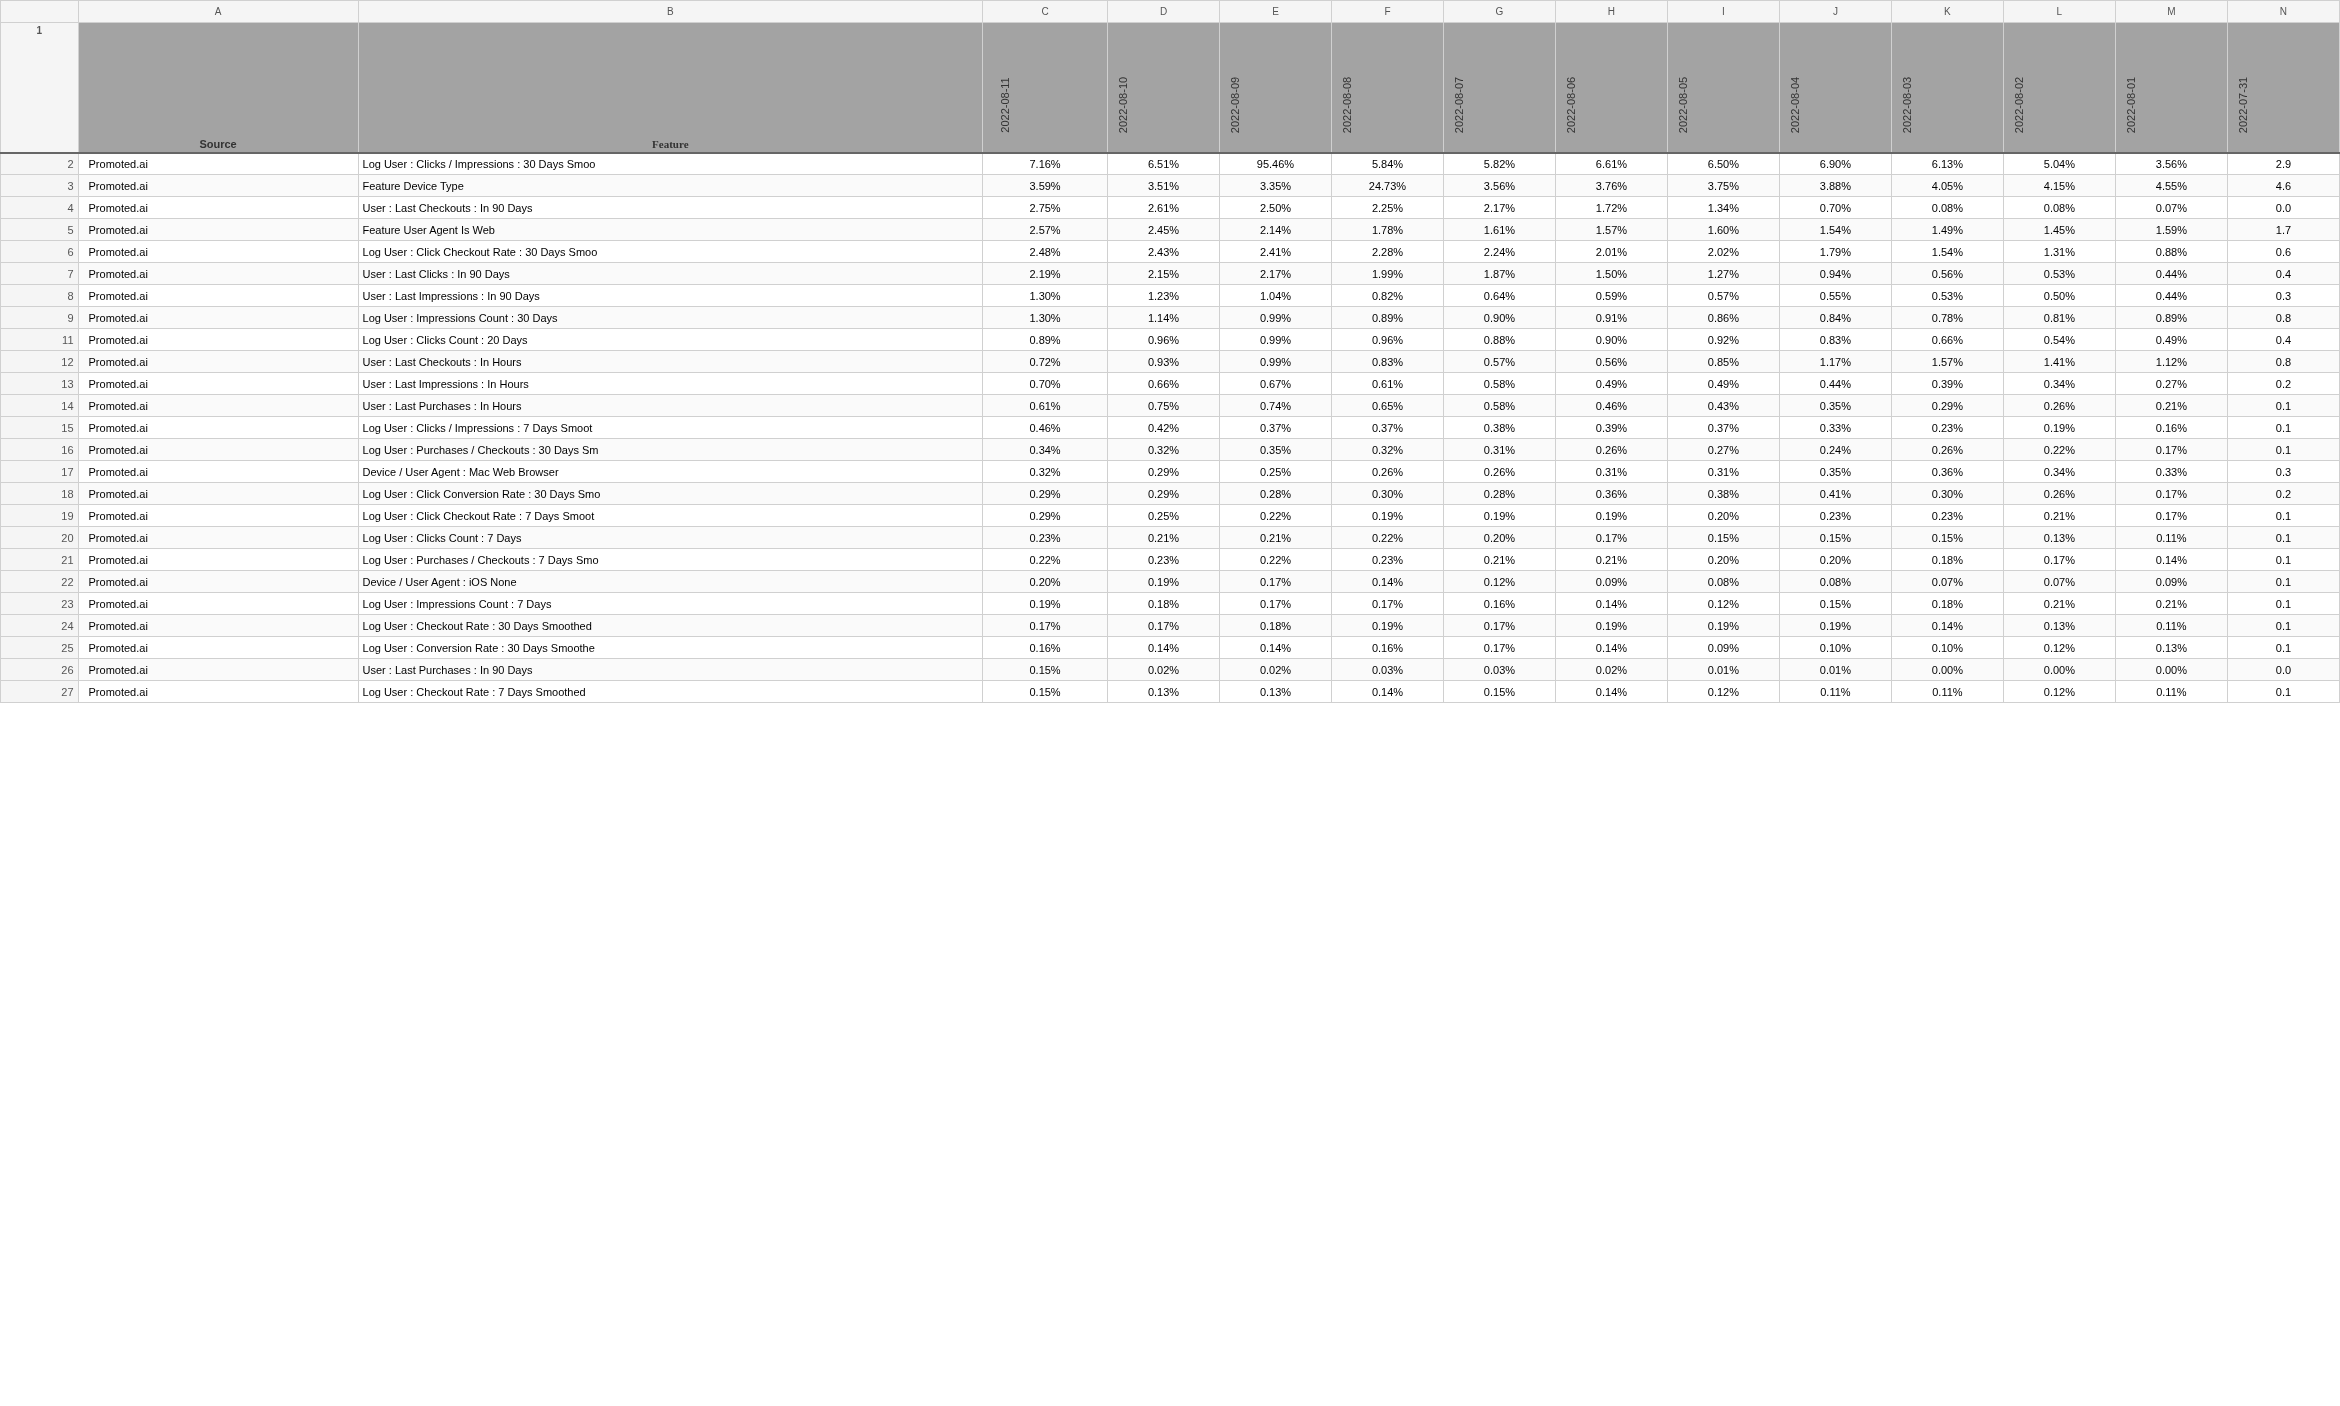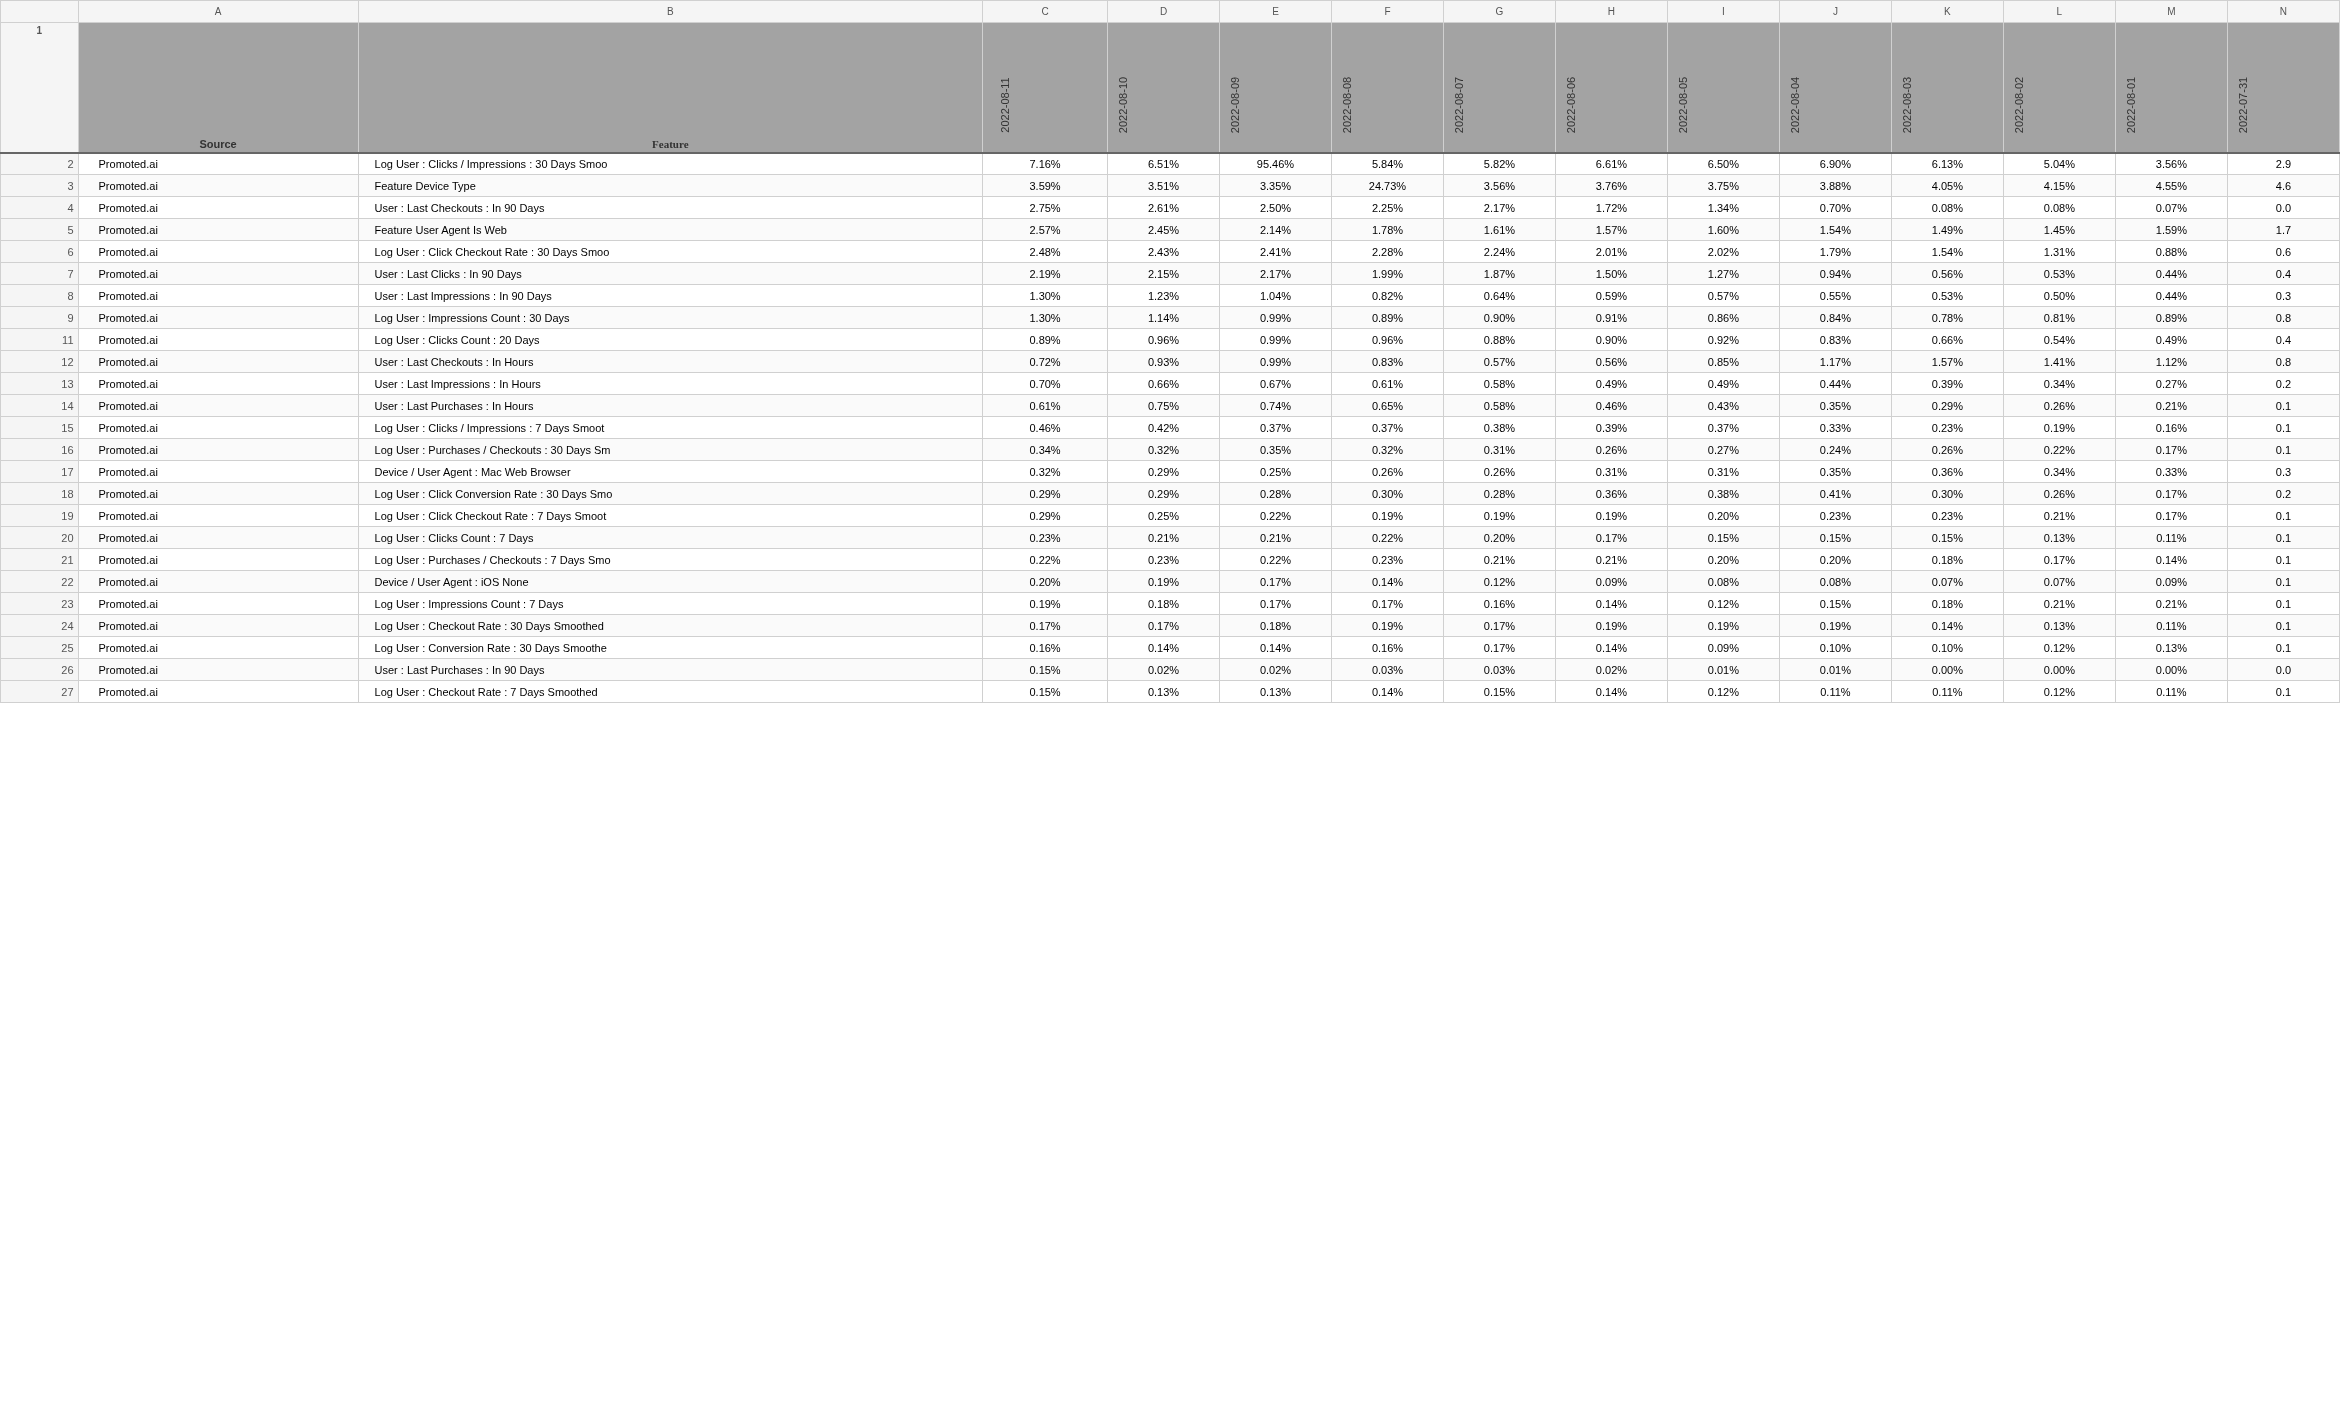--- a/index.html
+++ b/index.html
@@ -82,25 +82,25 @@
     
     .data-row td {
       height: 22px;
       font-size: 11px;
     }
     .data-row:nth-child(even) {
       background: #fafafa;
     }
     .td-source {
       text-align: left;
-      padding-left: 20px;
+      padding-left: 10px;
     }
     .td-feature {
       text-align: left;
-      padding-left: 16px;
+      padding-left: 4px;
     }
     .td-num {
       text-align: center;
       font-size: 11px;
     }
     
     .td-rownum {
       background: #f5f5f5;
       color: #555;
       font-size: 10px;

